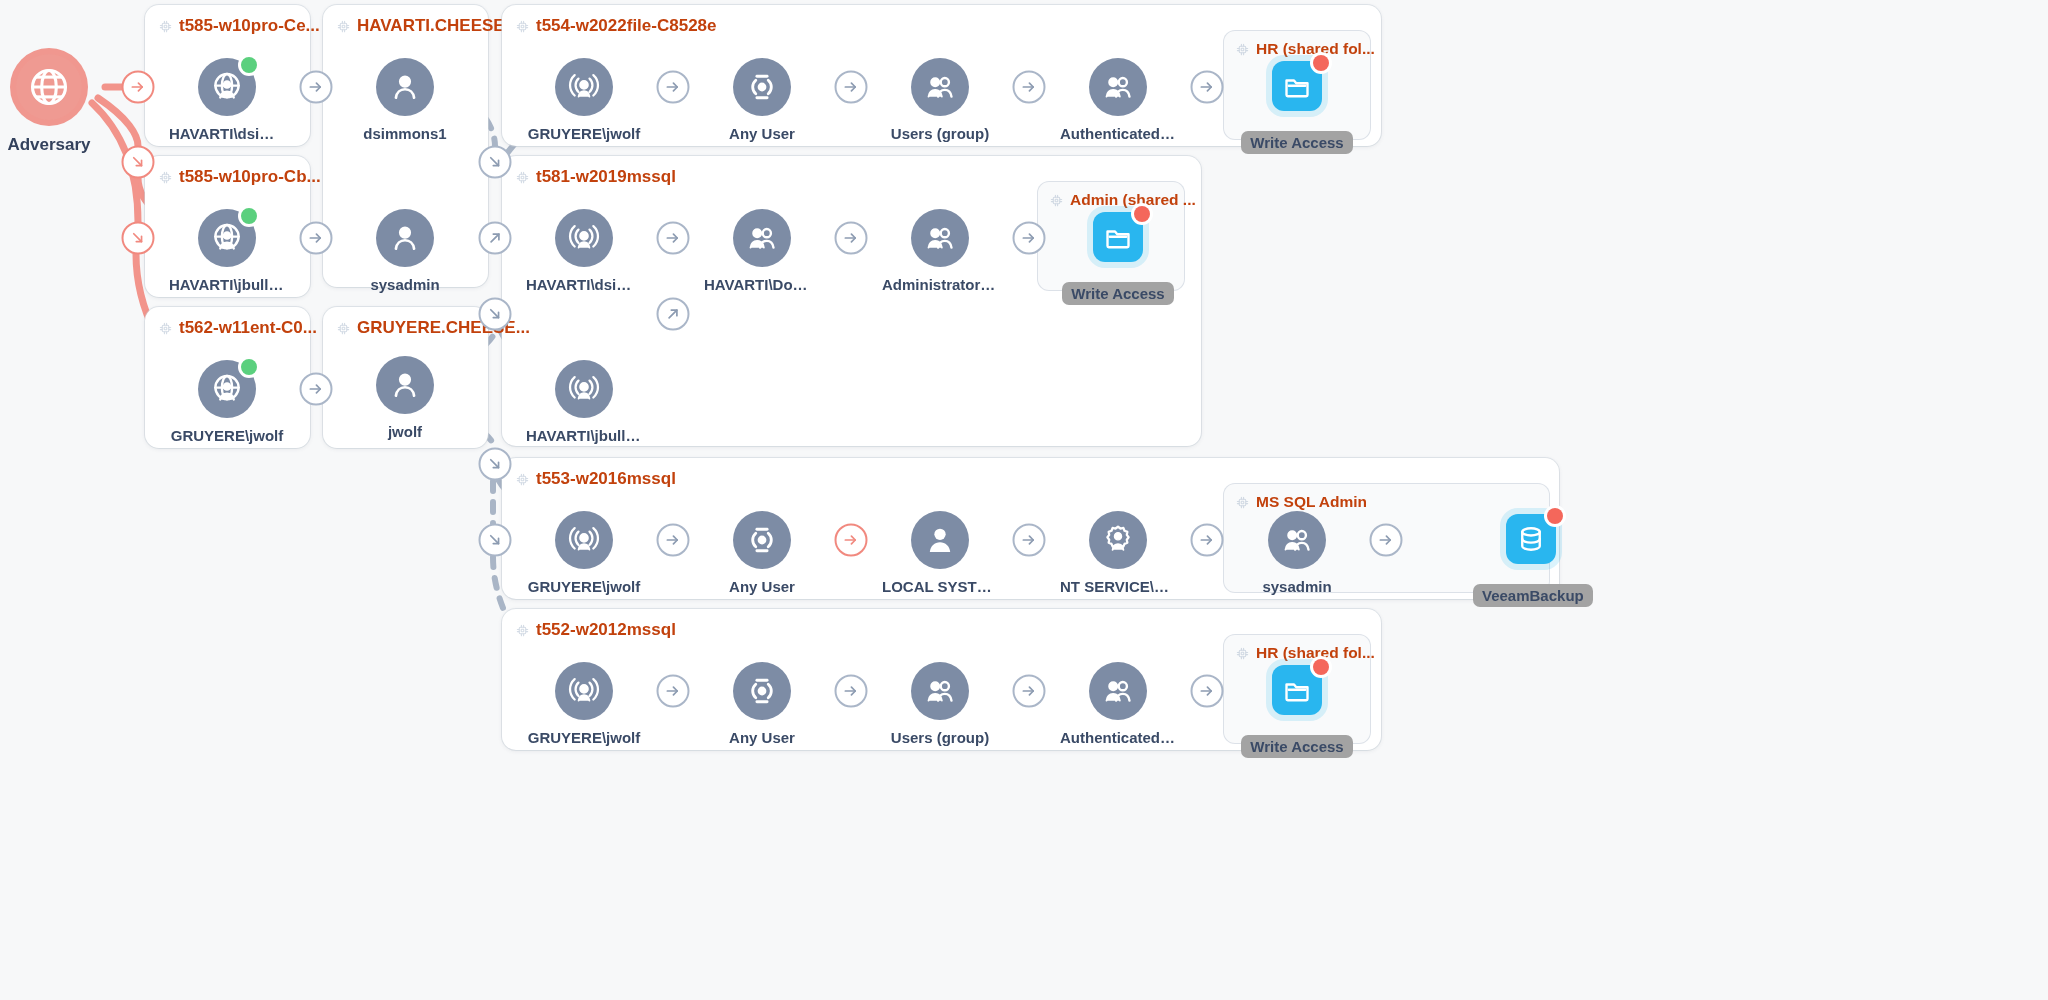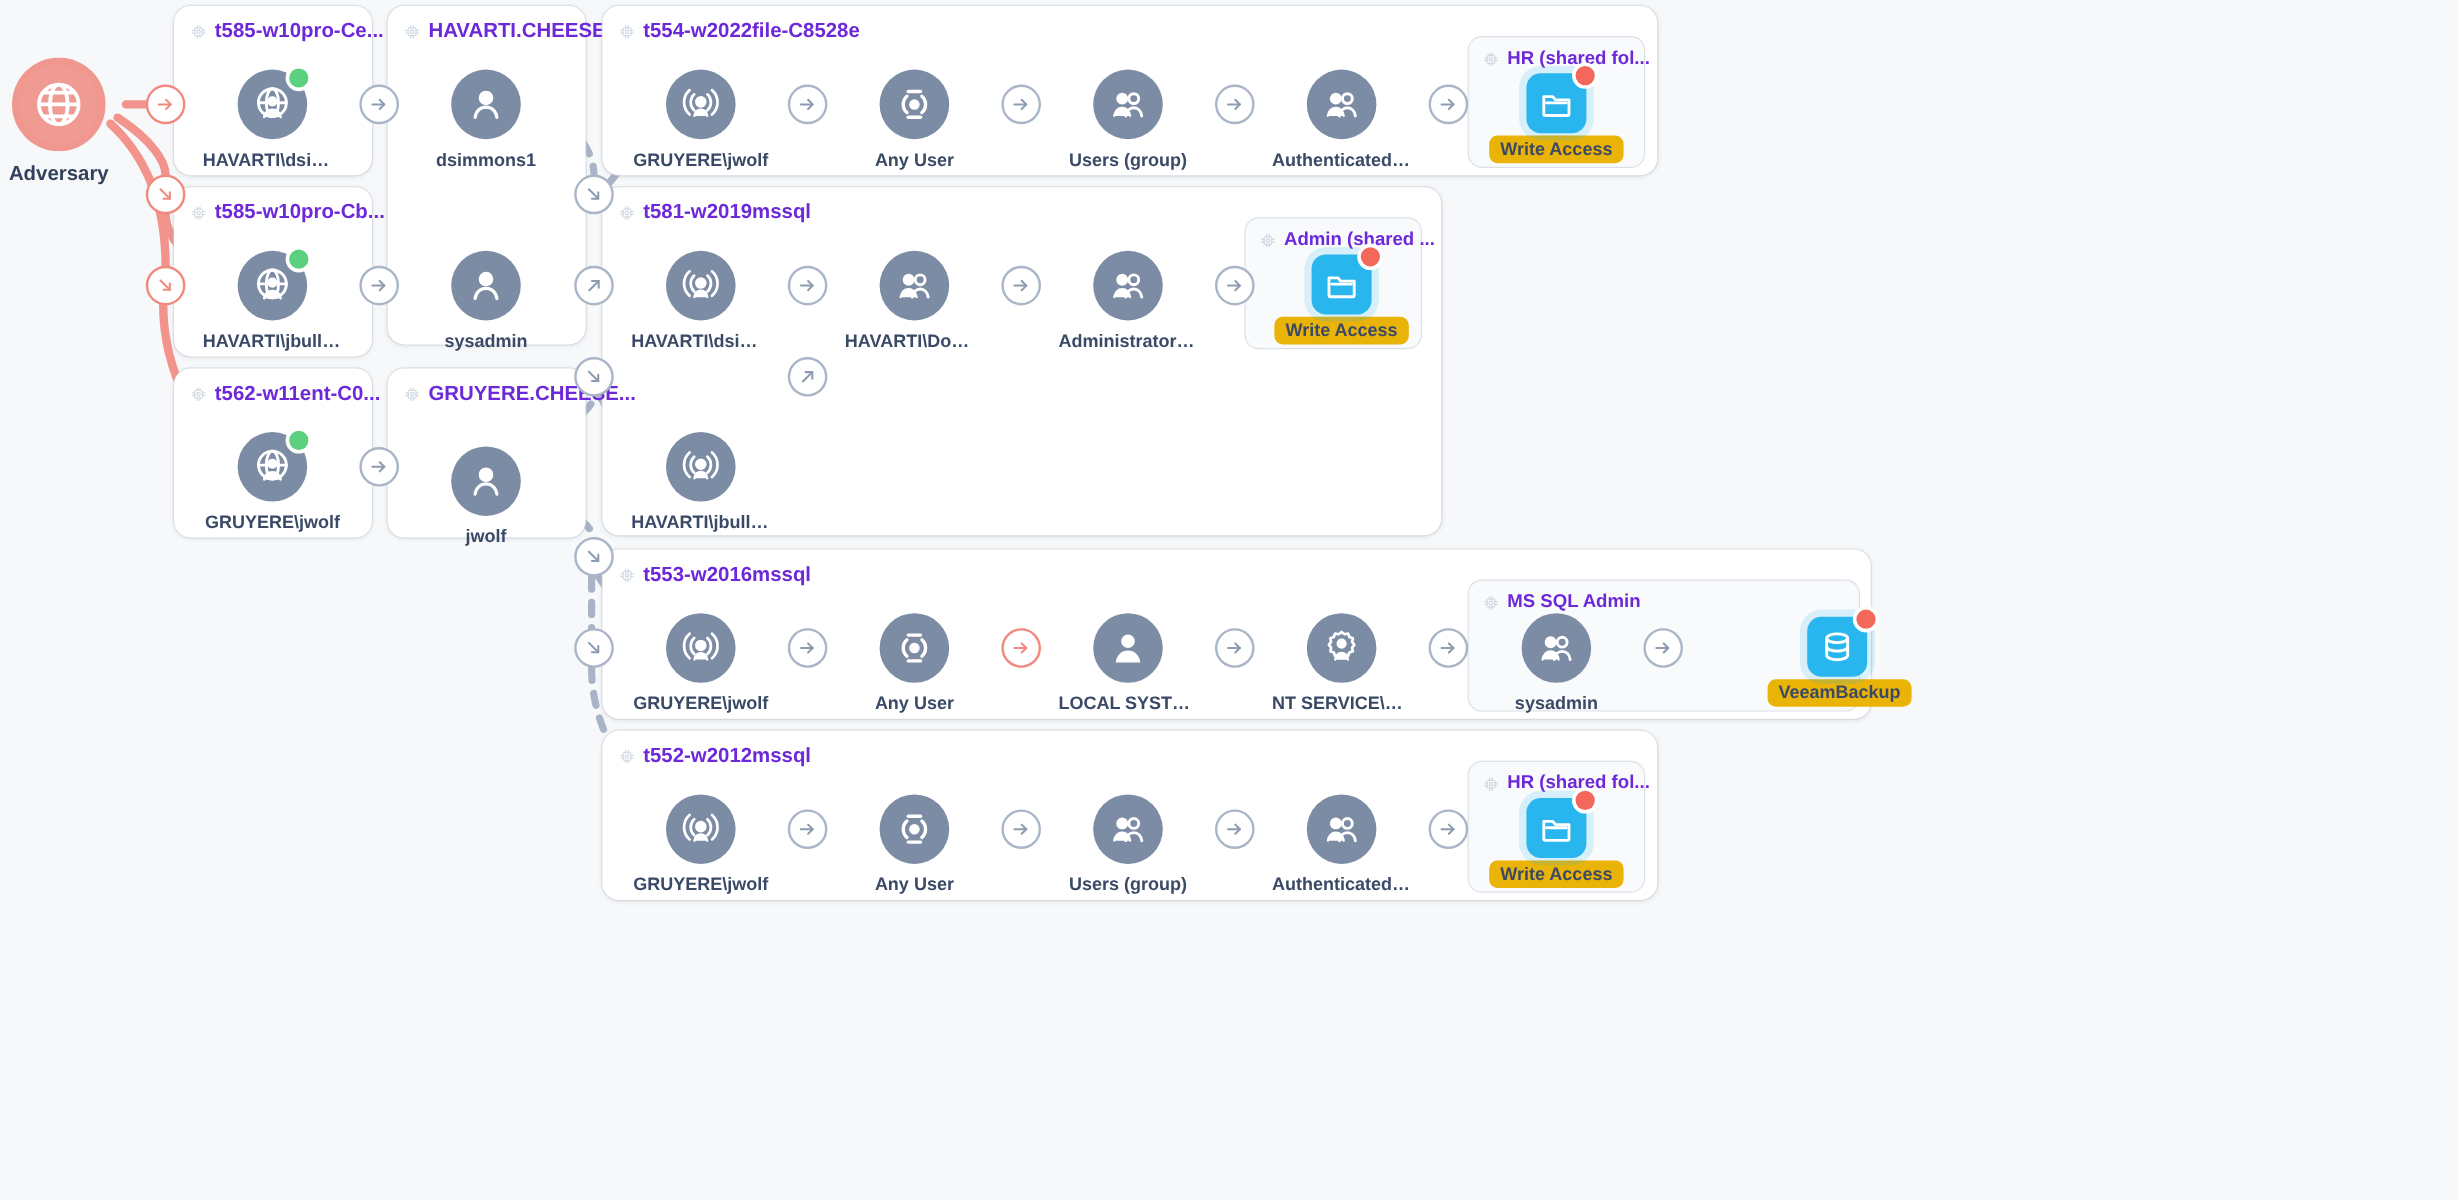--- a/index.html
+++ b/index.html
@@ -19,21 +19,21 @@
     position: absolute;
     background: #ffffff;
     border-radius: 14px;
     box-shadow: 0 1px 4px rgba(60,72,88,.10), 0 0 0 1px rgba(210,216,224,.55);
     z-index: 2;
   }
   .card-title {
     position: absolute;
     top: 11px; left: 14px;
     display: flex; align-items: center; gap: 7px;
-    font-size: 17px; font-weight: 700; color: #6d28d9;
+    font-size: 17px; font-weight: 700; color: #c2410c;
     white-space: nowrap;
   }
   .chip-icon { width: 13px; height: 13px; flex: 0 0 13px; opacity: .45; }
 
   
   .subcard {
     position: absolute;
     background: #f9fafb;
     border-radius: 11px;
     box-shadow: 0 0 0 1px rgba(214,220,228,.85);
@@ -86,22 +86,22 @@
   .asset .bubble svg { width: 30px; height: 30px; }
   .asset .badge {
     position: absolute;
     top: -6px; right: -7px;
     width: 16px; height: 16px;
     border-radius: 50%;
     background: #f4675b;
     box-shadow: 0 0 0 3px #fff;
   }
   .asset .label {
-    margin-top: 2px;
-    background: #eab308;
+    margin-top: 20px;
+    background: #a3a3a3;
     border-radius: 7px;
     padding: 3px 9px;
     display: inline-block;
   }
 
   
   #adversary {
     position: absolute;
     width: 150px;
     text-align: center;
@@ -491,21 +491,21 @@
             <circle cx="12" cy="11" r="8.2"></circle>
             <ellipse cx="12" cy="11" rx="3.6" ry="8.2"></ellipse>
             <line x1="3.8" y1="11" x2="20.2" y2="11"></line>
             <circle cx="12" cy="10.2" r="3" fill="#fff" stroke="none"></circle>
             <path d="M7.2 19.4c.6-2.7 2.5-4.2 4.8-4.2s4.2 1.5 4.8 4.2" fill="#fff" stroke="#fff" stroke-width="1.6"></path>
           </svg>
           <span class="status-dot"></span>
         </div>
         <div class="label">GRUYERE\jwolf</div>
       </div>
-      <div class="node" style="left: 405px; top: 372px;">
+      <div class="node" style="left: 405px; top: 356px;">
         <div class="bubble">
           <svg viewBox="0 0 24 24" fill="none" stroke="#fff" stroke-width="1.7" stroke-linecap="round" stroke-linejoin="round">
             <circle cx="12" cy="8.2" r="3.6" fill="#fff" stroke="#fff" stroke-width="1.4"></circle>
             <path d="M5.6 19.6c.5-3.8 3.2-6 6.4-6s5.9 2.2 6.4 6" fill="none" stroke="#fff" stroke-width="1.9"></path>
           </svg>
         </div>
         <div class="label">jwolf</div>
       </div>
       <div class="node" style="left: 584px; top: 511px;">
         <div class="bubble">

